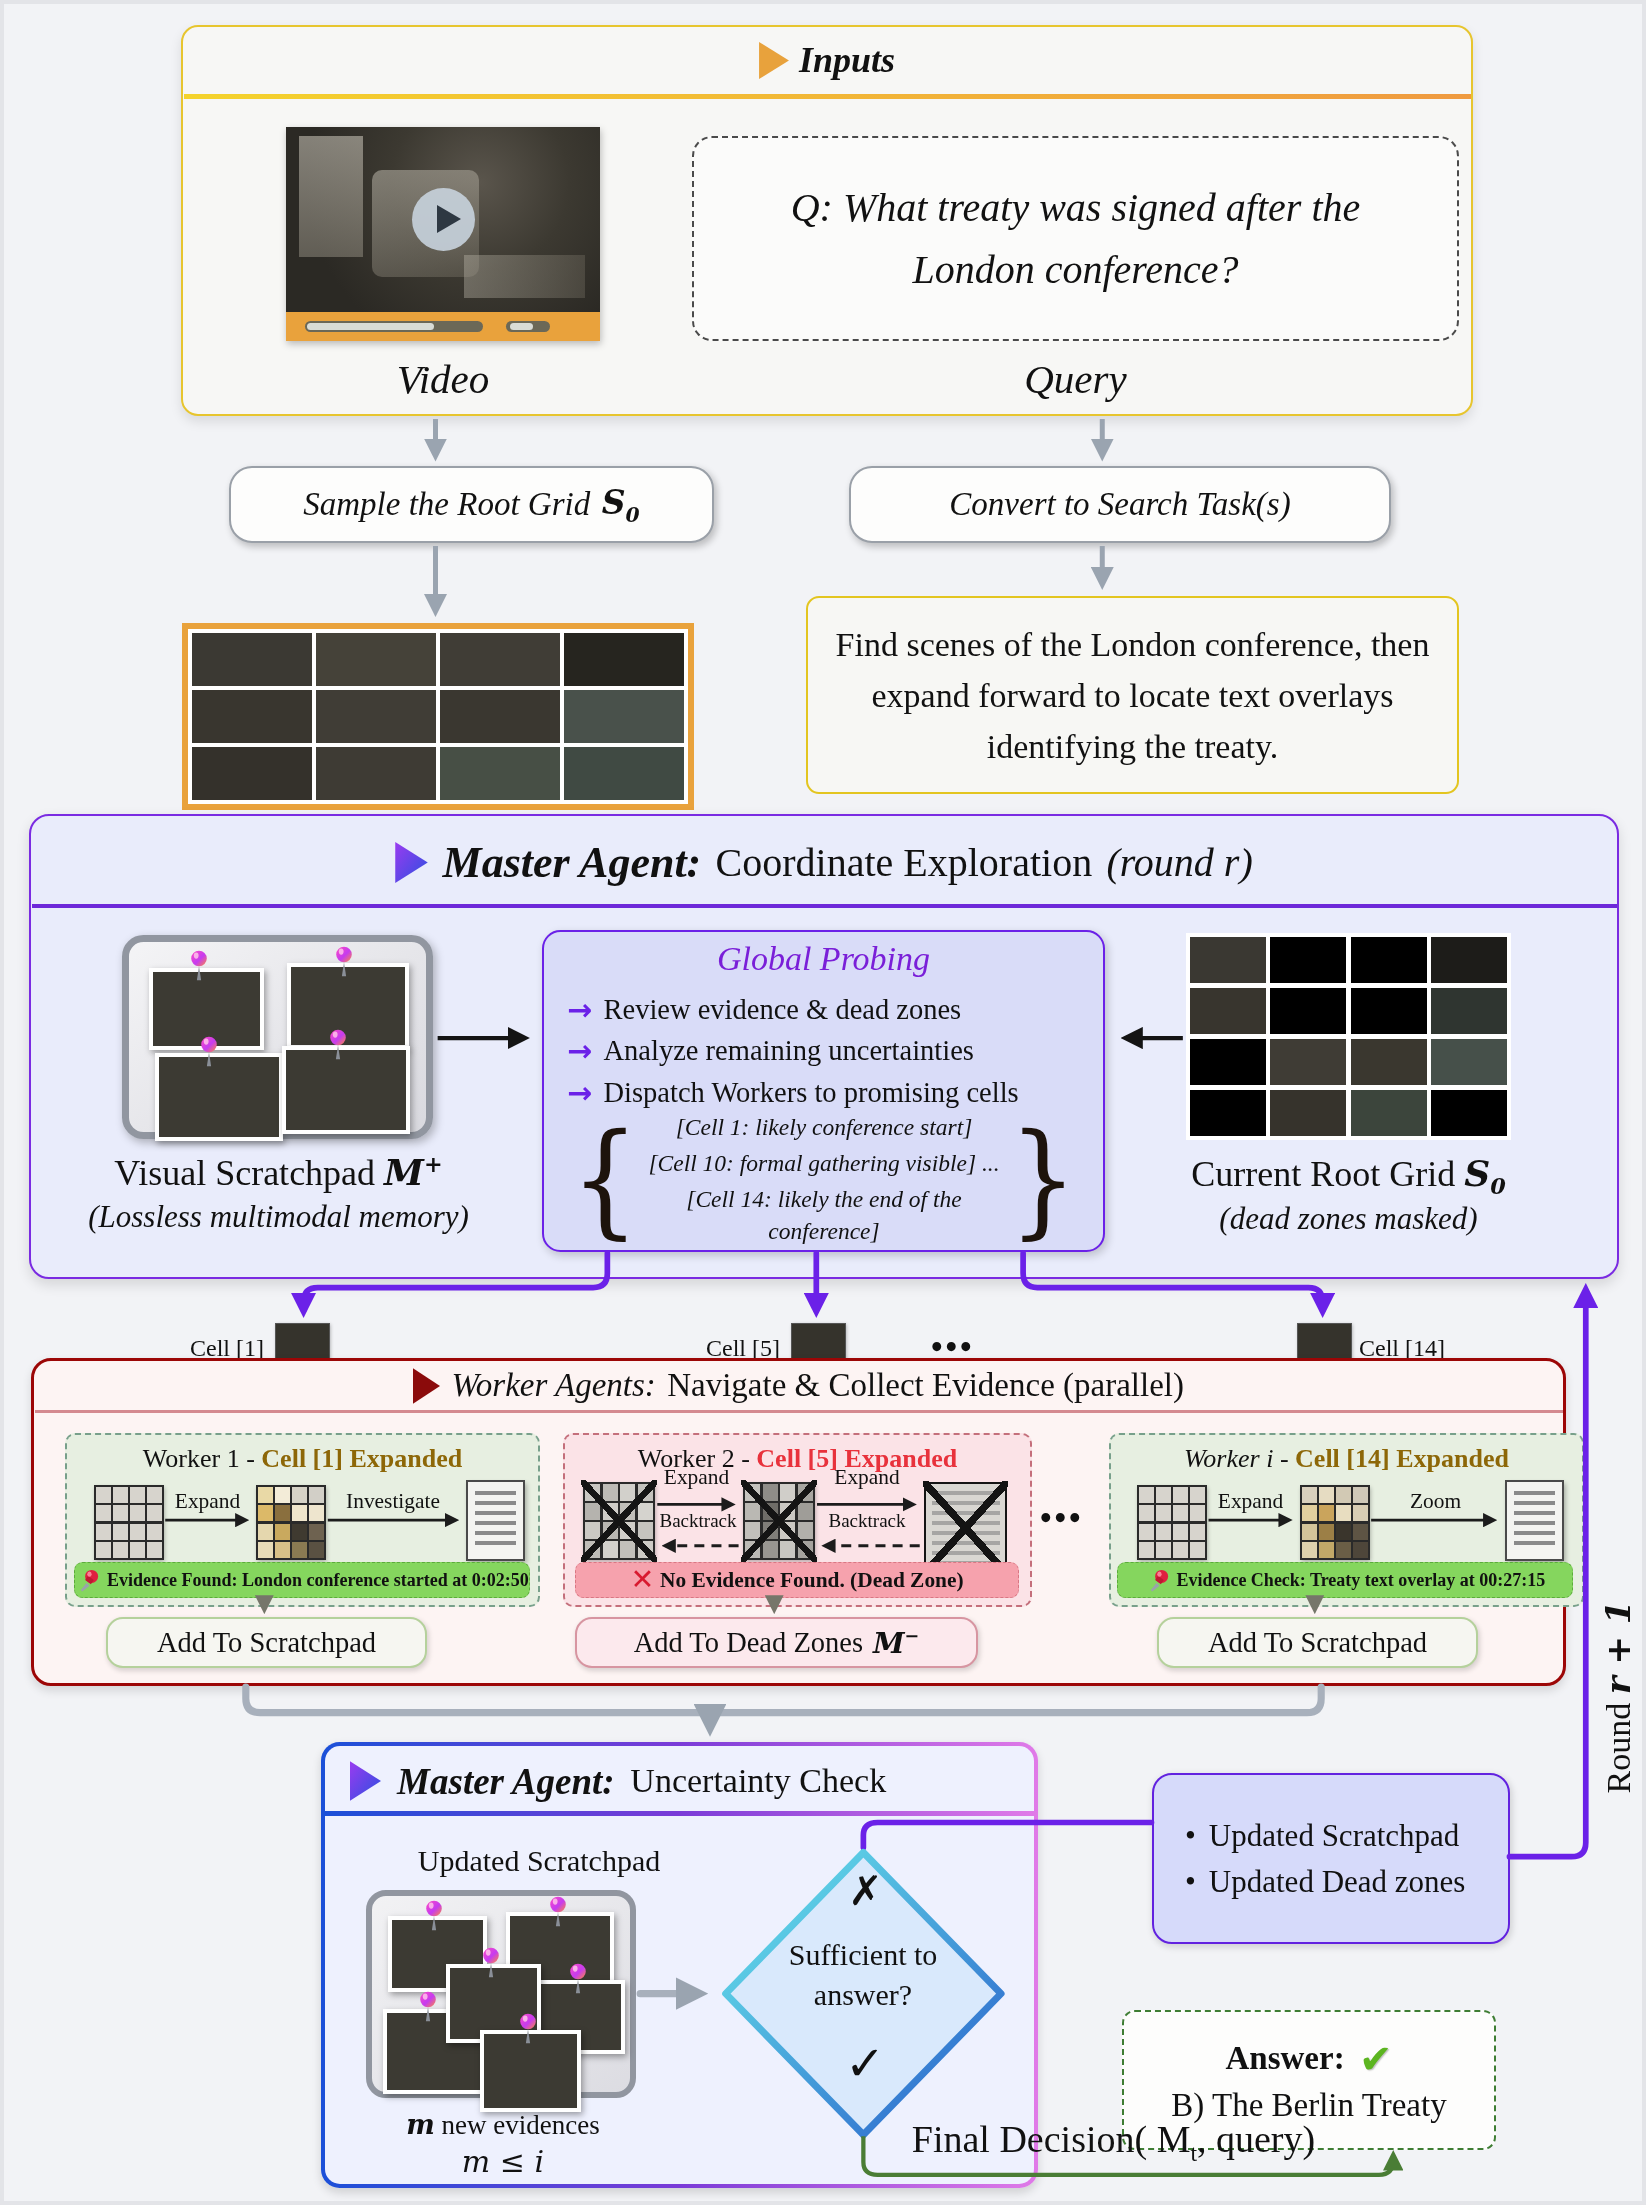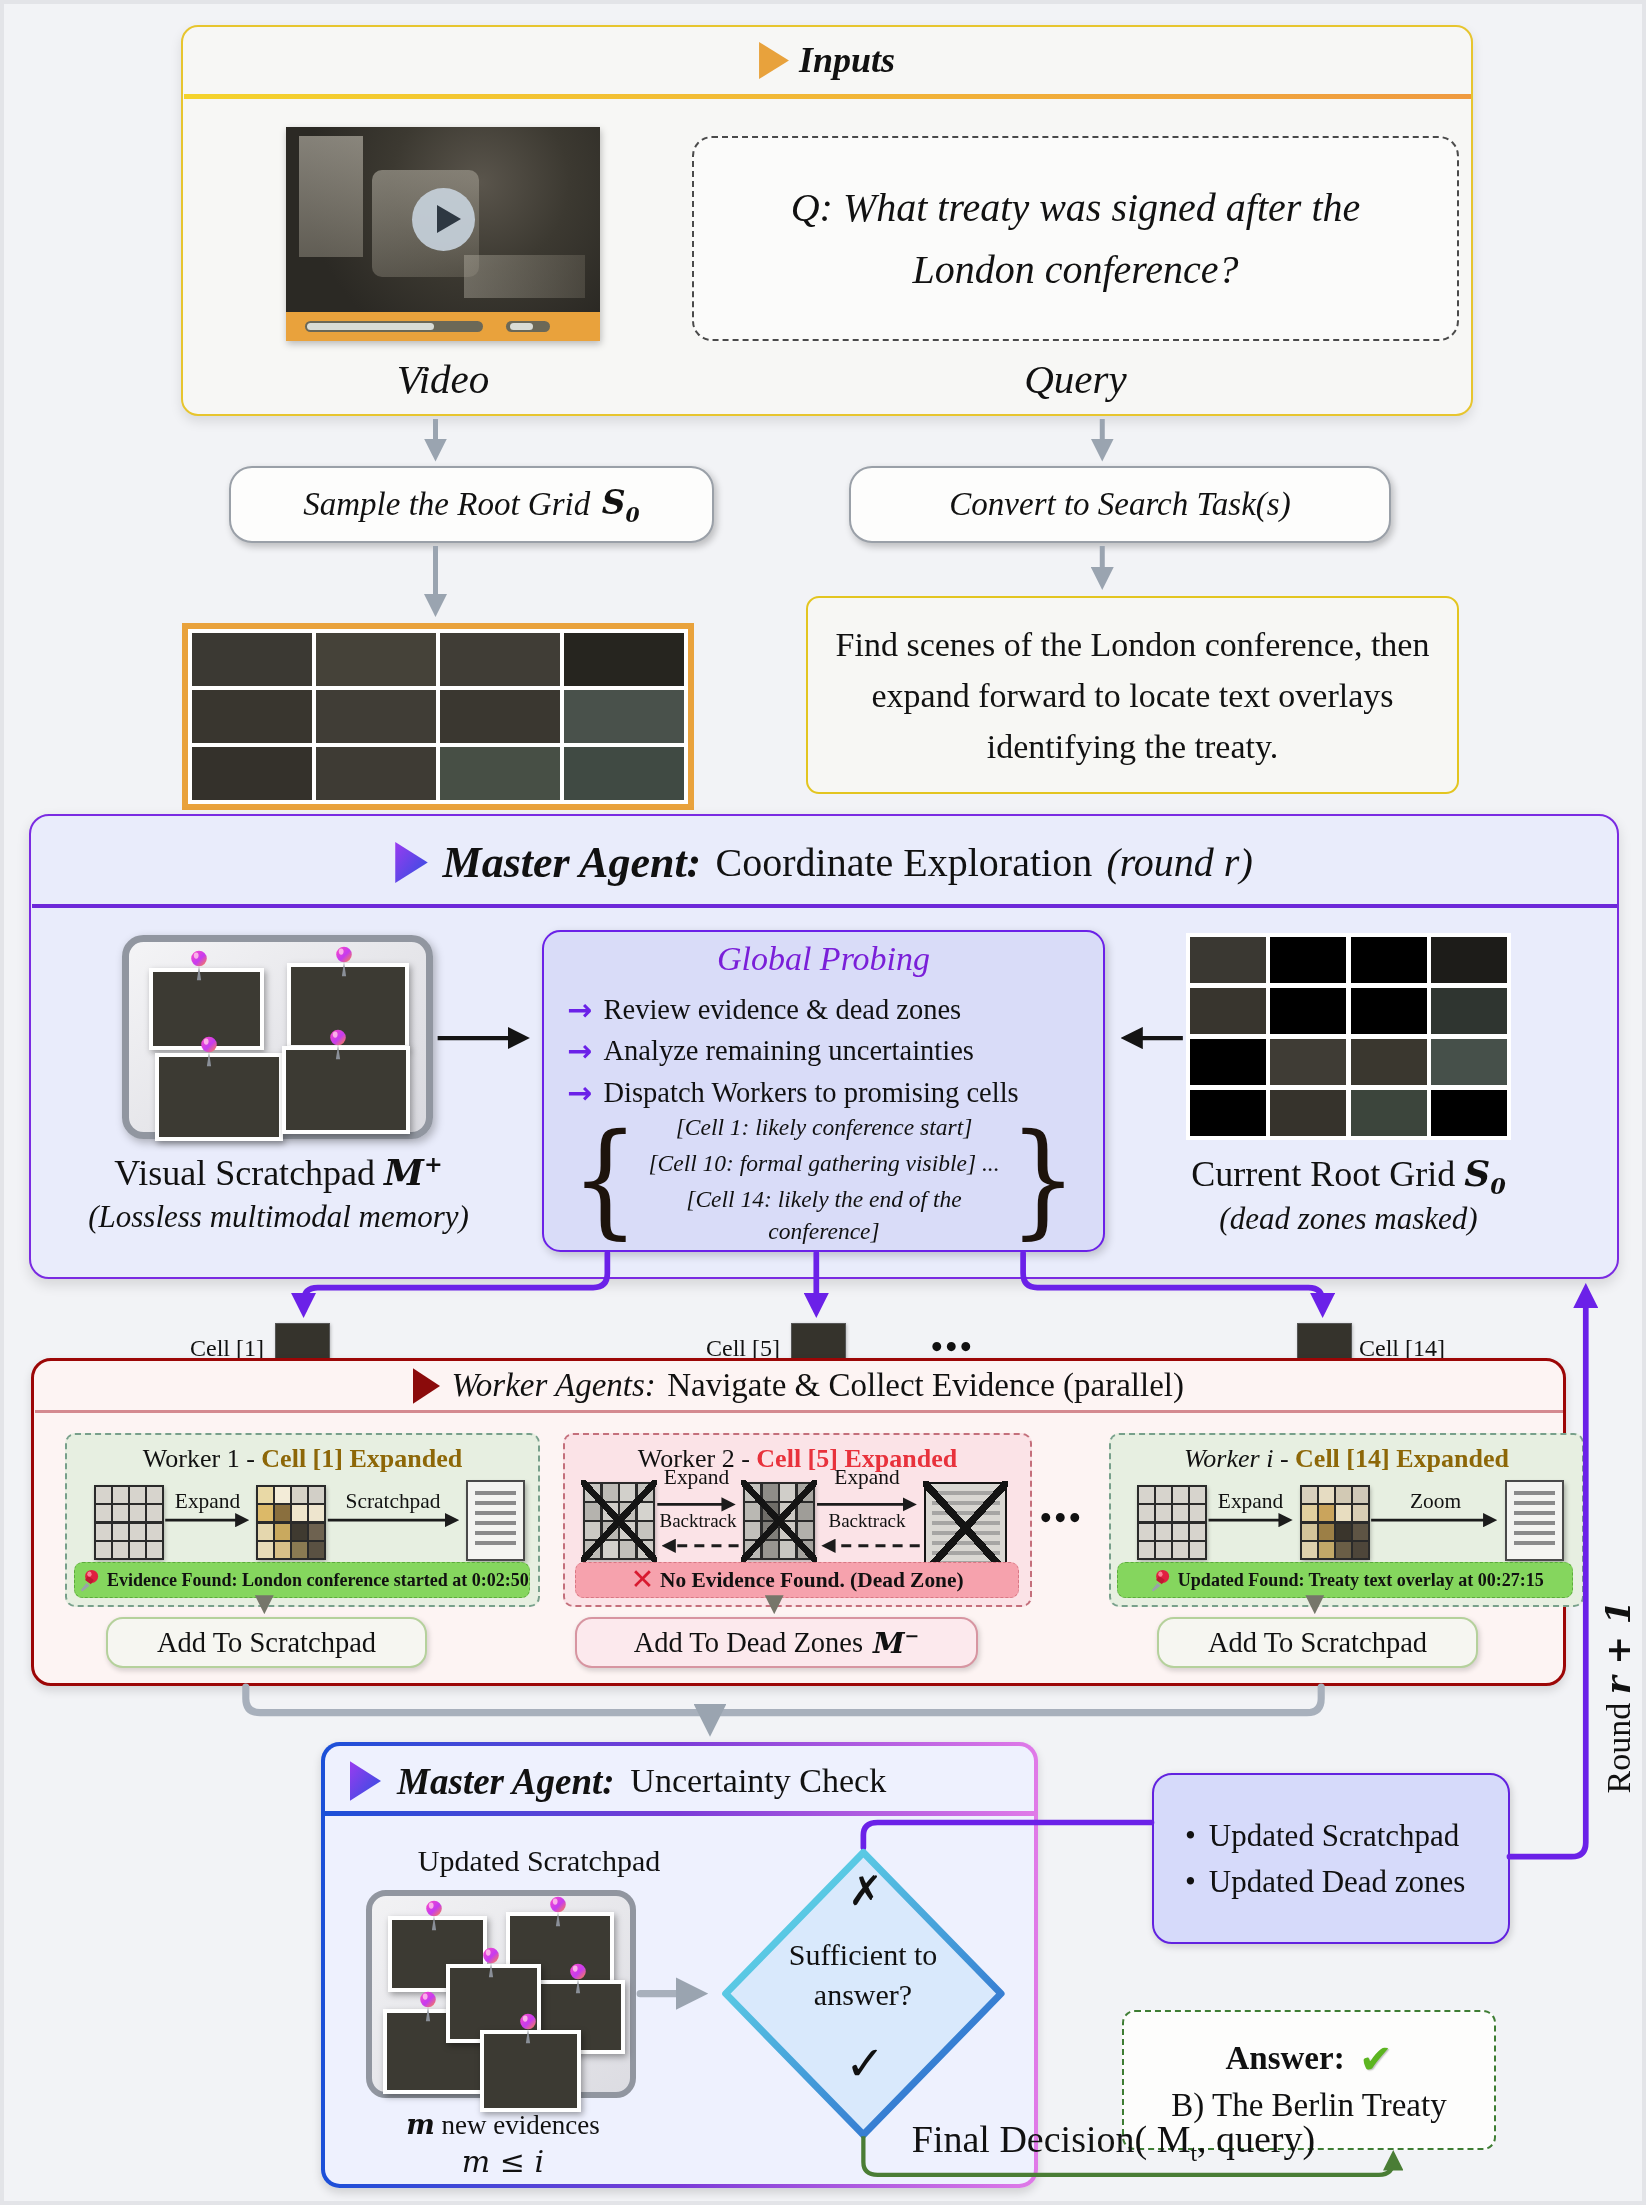--- a/index.html
+++ b/index.html
@@ -329,21 +329,21 @@
       <div style="background: rgb(238, 229, 206);"></div>
       <div style="background: rgb(229, 215, 174);"></div>
       <div style="background: rgb(201, 169, 94);"></div>
       <div style="background: rgb(63, 58, 48);"></div>
       <div style="background: rgb(110, 98, 80);"></div>
       <div style="background: rgb(232, 220, 184);"></div>
       <div style="background: rgb(217, 193, 136);"></div>
       <div style="background: rgb(138, 122, 82);"></div>
       <div style="background: rgb(90, 81, 66);"></div>
     </div>
-  <div class="step-label" style="left:322px;top:1485px;width:134px;">Scratchpad</div>
+  <div class="step-label" style="left:322px;top:1485px;width:134px;">Investigate</div>
   <div class="doc" style="left:462px;top:1476px;width:41px;height:60px;">
       <div class="doc-lines"></div>
     </div>
   <div class="banner banner-green" style="left:70px;width:454px;">
     <span class="redpin"><svg width="26" height="26" viewBox="0 0 36 36">
           <path d="M16 22 L8 32 L10 34 L20 26 Z" fill="#9aa2ac"></path>
           <circle cx="23" cy="13" r="9" fill="#e02040"></circle>
           <path d="M14 18 L22 24 L26 18 L18 12 Z" fill="#c01832"></path>
           <ellipse cx="20" cy="10" rx="3" ry="3.6" fill="#ff8aa0" opacity=".9"></ellipse>
         </svg></span>
@@ -461,21 +461,21 @@
   <div class="doc" style="left:1501px;top:1476px;width:41px;height:60px;">
       <div class="doc-lines"></div>
     </div>
   <div class="banner banner-green" style="left:1113px;width:454px;">
     <span class="redpin"><svg width="26" height="26" viewBox="0 0 36 36">
           <path d="M16 22 L8 32 L10 34 L20 26 Z" fill="#9aa2ac"></path>
           <circle cx="23" cy="13" r="9" fill="#e02040"></circle>
           <path d="M14 18 L22 24 L26 18 L18 12 Z" fill="#c01832"></path>
           <ellipse cx="20" cy="10" rx="3" ry="3.6" fill="#ff8aa0" opacity=".9"></ellipse>
         </svg></span>
-    <span class="banner-text">Updated Found: Treaty text overlay at 00:27:15</span>
+    <span class="banner-text">Evidence Check: Treaty text overlay at 00:27:15</span>
   </div>
   <div class="action-btn btn-green flexc" style="left:1153px;width:317px;">
     <span>Add To Scratchpad</span>
   </div>
 
   <div class="abs unc-wrap">
       <div class="unc-inner"></div>
     </div>
   <div class="abs unc-title">
     <svg width="31" height="40" viewBox="0 0 44 56">

